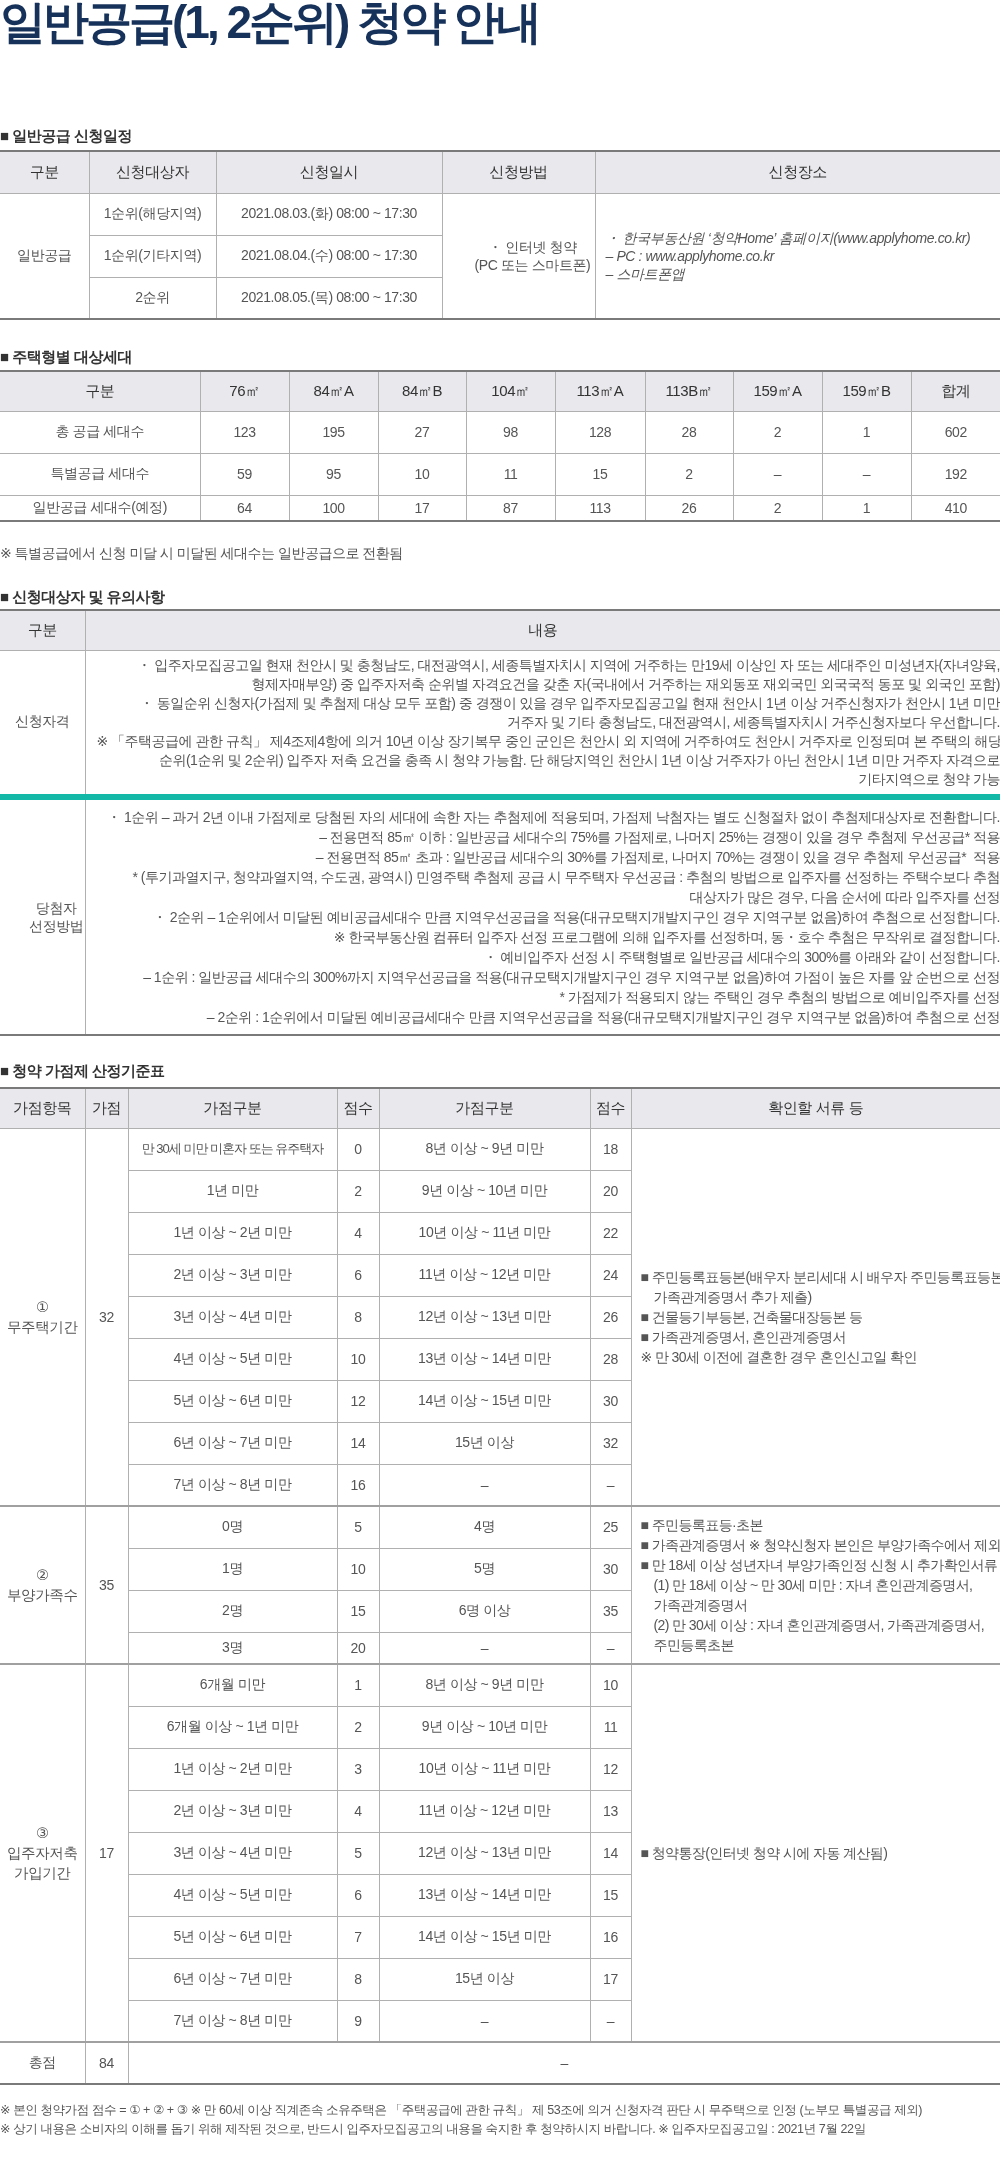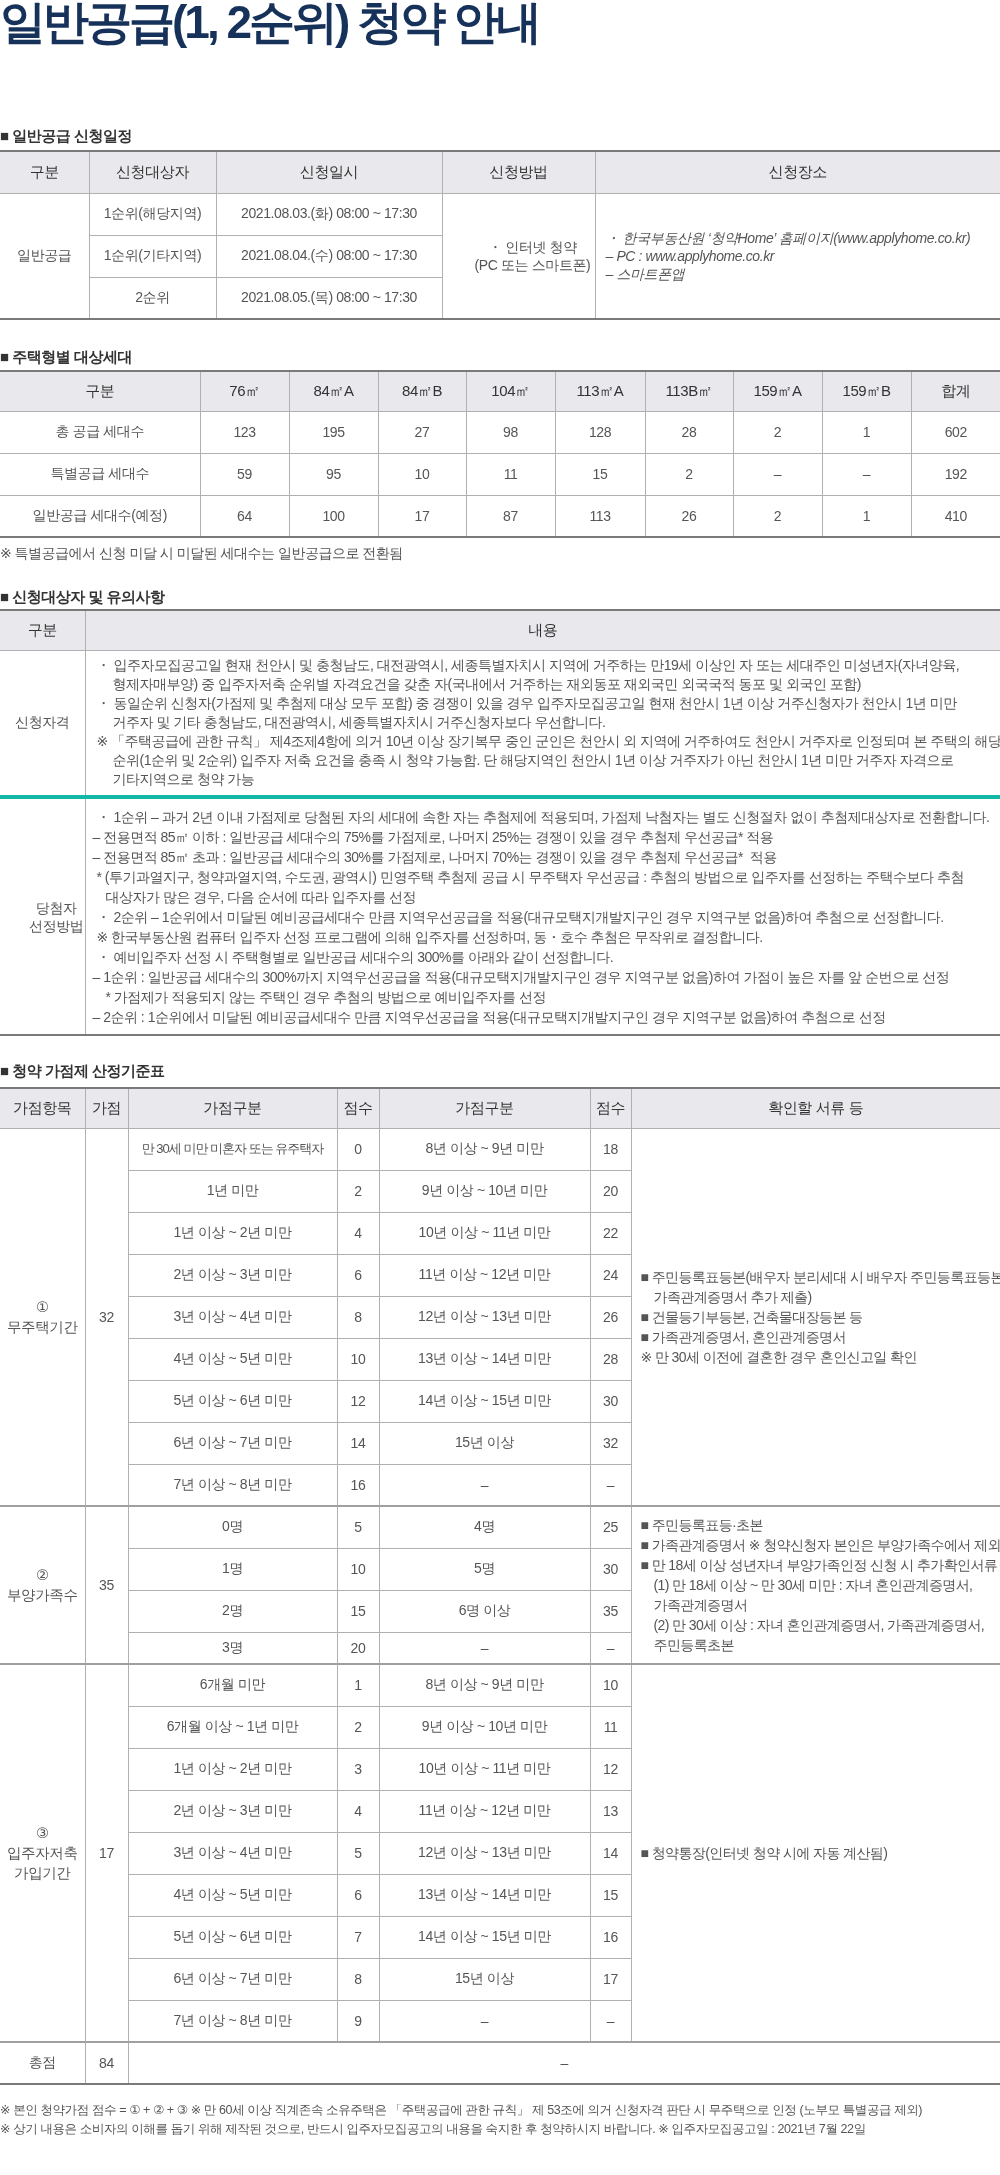--- a/index.html
+++ b/index.html
@@ -25,28 +25,28 @@
     .nl { border-left:none; }
     .nr { border-right:none;margin-top:40px; }
     .left { text-align:left; }
     .sm { font-size:13px; letter-spacing:-1px; }
 
     .two-line div { line-height:18px;padding-left:28px; }
     .place { padding-left:10px; }
     .place div { line-height:18px;font-style:italic; }
 
     .content { text-align:left; white-space:nowrap; }
-    .content .ln { white-space:pre; font-size:14px; letter-spacing:-0.5px; }
+    .content .ln { white-space:pre; font-size:14px; letter-spacing:-0.5px;text-align:right; }
     .r1 .ln { line-height:19px; }
     .r2 .ln { line-height:20px; }
     .i0 { padding-left:7px; }
     .i1 { padding-left:11px; }
     .i2 { padding-left:20px; }
     .i3 { padding-left:27px; }
-    .sep-thick td { border-top:4px solid #14b8a6; }
+    .sep-thick td { border-top:6px solid #14b8a6; }
 
     .grp div { line-height:20px; font-size:14.5px; }
     .doc { text-align:left; padding-left:9px; }
     .doc div { line-height:20px; font-size:14px; letter-spacing:-0.6px; white-space:pre; }
     .doc .ind { padding-left:13px; }
     .gs > td { border-top:2px solid #a0a0a0; }
   </style>
 </head>
 <body>
 
@@ -140,21 +140,21 @@
       <td>59</td>
       <td>95</td>
       <td>10</td>
       <td>11</td>
       <td>15</td>
       <td>2</td>
       <td>–</td>
       <td>–</td>
       <td class="nr">192</td>
     </tr>
-    <tr style="height:42px">
+    <tr style="height:26px">
       <td class="nl">일반공급 세대수(예정)</td>
       <td>64</td>
       <td>100</td>
       <td>17</td>
       <td>87</td>
       <td>113</td>
       <td>26</td>
       <td>2</td>
       <td>1</td>
       <td class="nr">410</td>

